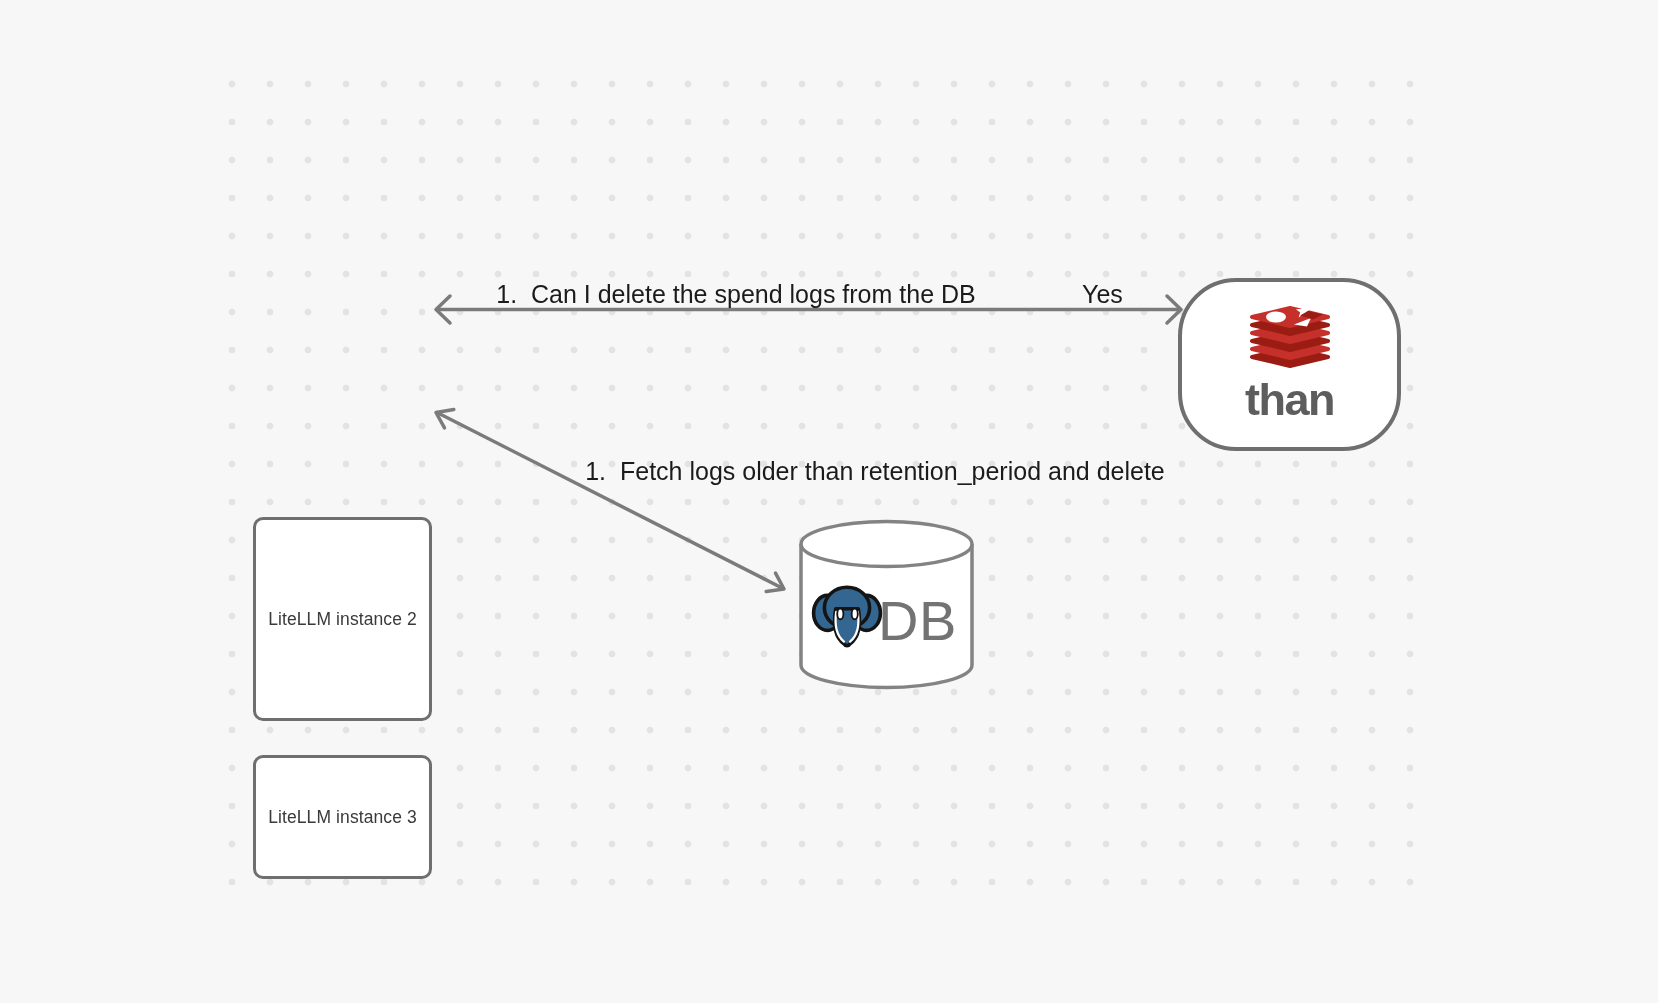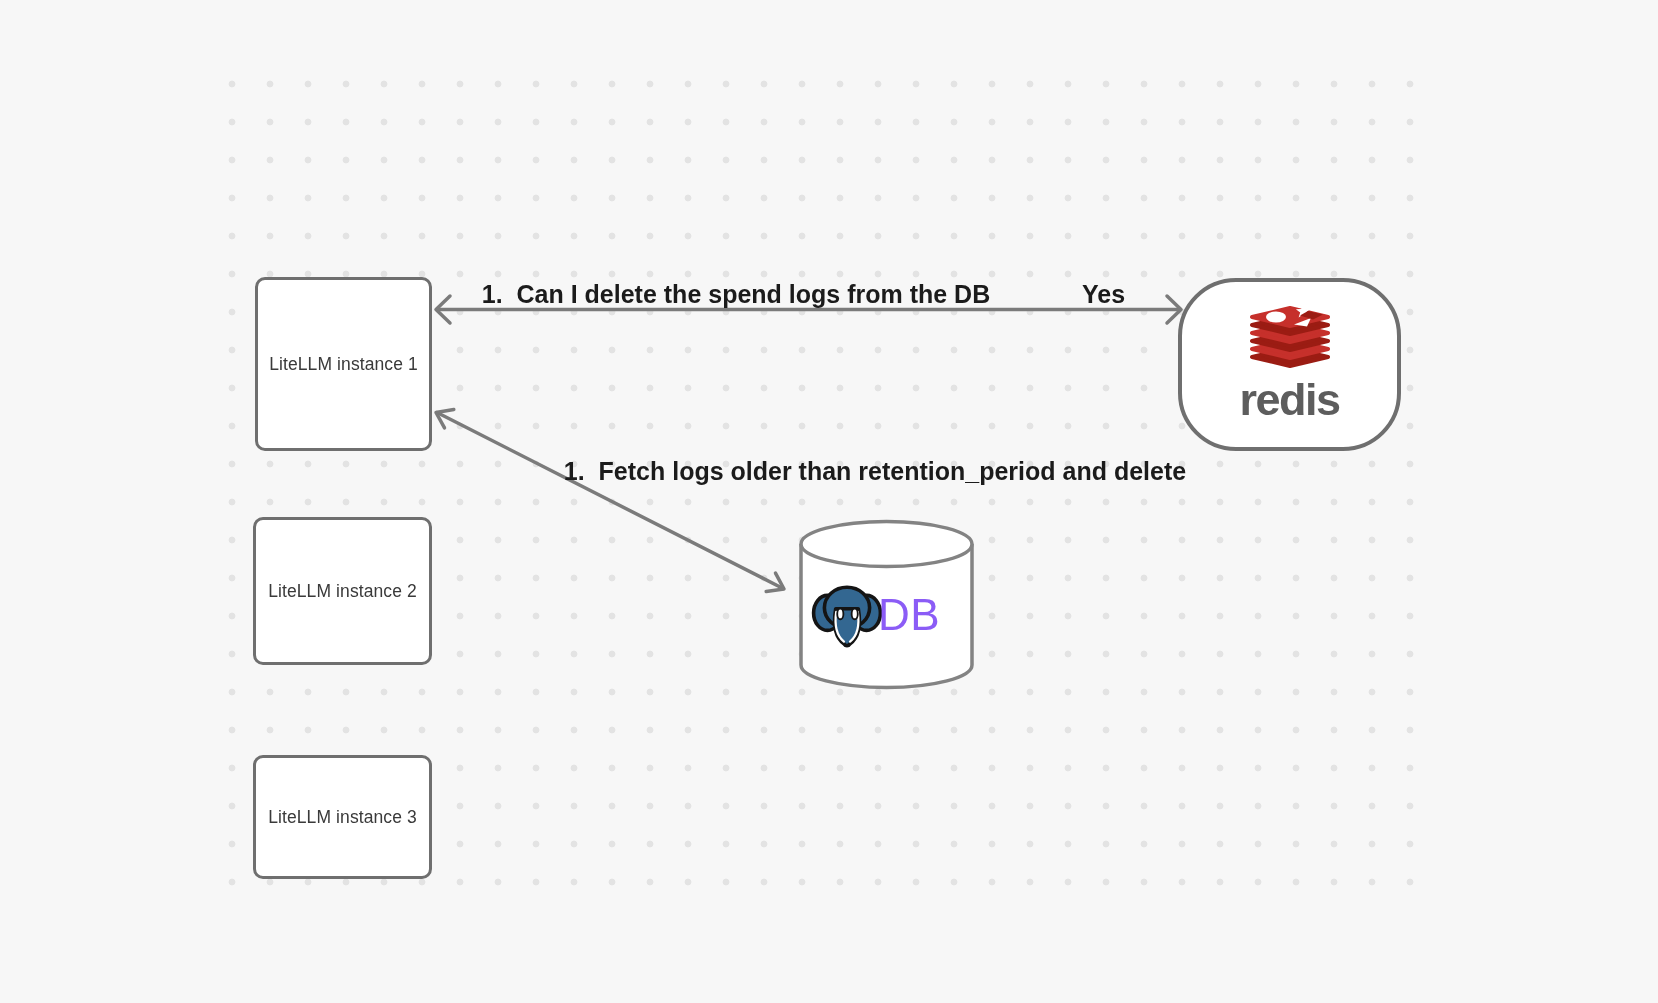--- a/index.html
+++ b/index.html
@@ -9,33 +9,33 @@
   .dot-grid{position:absolute;left:213px;top:65px;width:1217px;height:836px;
     background-image:radial-gradient(circle,#e3e3e3 3.1px,rgba(227,227,227,0) 3.7px);
     background-size:38px 38px;}
   .arrows{position:absolute;left:0;top:0;width:1658px;height:1003px;pointer-events:none;}
   .arrows g{pointer-events:stroke;}
   .node-box{position:absolute;width:177px;height:174px;background:#ffffff;
     border:3.5px solid #6f6f6f;border-radius:10px;display:flex;
     align-items:center;justify-content:center;box-sizing:border-box;}
   .node-box .lbl{font-size:17.5px;color:#3a3a3a;letter-spacing:0.1px;white-space:nowrap;}
   #box1{left:255px;top:277px;}
-  #box2{left:253px;top:517px;width:179px;height:148px;}
+  #box2{left:253px;top:517px;width:179px;height:204px;}
   #box3{left:253px;top:755px;width:179px;height:124px;}
   .redis-node{position:absolute;left:1178px;top:278px;width:223px;height:173px;
     background:#ffffff;border:4px solid #6f6f6f;border-radius:58px;box-sizing:border-box;
     display:flex;flex-direction:column;align-items:center;padding-top:22px;}
   .redis-word{font-size:45px;font-weight:bold;color:#5d5d5d;line-height:1;
     letter-spacing:-1.5px;margin-top:3px;}
   .cyl{position:absolute;left:798px;top:518px;width:177px;height:173px;}
   .cyl .shape{position:absolute;left:0;top:0;}
   .cyl .pg{position:absolute;left:12px;top:62px;}
-  .cyl .db-lbl{position:absolute;left:80px;top:75px;font-size:44px;line-height:1;
-    color:#8b5cf6;letter-spacing:0.5px;}
-  .arrow-label{position:absolute;font-size:25px;font-weight:bold;color:#1b1b1b;
+  .cyl .db-lbl{position:absolute;left:80px;top:75px;font-size:56px;line-height:1;
+    color:#737373;letter-spacing:0.5px;}
+  .arrow-label{position:absolute;font-size:25px;font-weight:normal;color:#1b1b1b;
     line-height:1;white-space:pre;}
   #lbl1{left:736px;top:282px;transform:translateX(-50%);}
   #lblYes{left:1082px;top:282px;}
   #lbl2{left:875px;top:459px;transform:translateX(-50%);}
 </style>
 </head>
 <body>
 
 <div class="canvas">
 
@@ -47,23 +47,20 @@
       <polyline points="450,296 436,309.5 450,323"></polyline>
       <polyline points="1167,296 1181,309.5 1167,323"></polyline>
     </g>
     <g fill="none" stroke="#7b7b7b" stroke-width="3.5" stroke-linecap="round" stroke-linejoin="round">
       <line x1="437" y1="412.5" x2="783" y2="588.5"></line>
       <polyline points="453.8,409.5 436,412.5 444.5,427.9"></polyline>
       <polyline points="766.2,591.5 784,589 775.5,573.1"></polyline>
     </g>
   </svg>
 
-  <div class="node-box" id="box1">
-    <span class="lbl">LiteLLM instance 1</span>
-  </div>
   <div class="node-box" id="box2">
     <span class="lbl">LiteLLM instance 2</span>
   </div>
   <div class="node-box" id="box3">
     <span class="lbl">LiteLLM instance 3</span>
   </div>
 
   <div class="redis-node">
     <svg width="80" height="70" viewBox="0 0 80 70" xmlns="http://www.w3.org/2000/svg">
 
@@ -74,21 +71,21 @@
       <path d="M40,20 L78,29 L40,38 L2,29 Z" fill="#c6302b" stroke="#c6302b" stroke-width="4" stroke-linejoin="round"></path>
 
       <path d="M40,12 L78,21 L40,30 L2,21 Z" fill="#9b1c13" stroke="#9b1c13" stroke-width="4" stroke-linejoin="round"></path>
       <path d="M40,4 L78,13 L40,22 L2,13 Z" fill="#c6302b" stroke="#c6302b" stroke-width="4" stroke-linejoin="round"></path>
 
       <polygon points="53,0 54.8,5.1 60.1,5.2 55.9,8.4 57.4,13.6 53,10.5 48.6,13.6 50.2,8.4 45.9,5.2 51.2,5.1" fill="#ffffff"></polygon>
       <ellipse cx="26" cy="13" rx="10" ry="5.5" fill="#ffffff"></ellipse>
       <polygon points="44,20.5 61,14 57,22.5" fill="#ffffff"></polygon>
       <polygon points="58,7 73,10.5 63,15.5 50,11.5" fill="#9b1c13"></polygon>
     </svg>
-    <div class="redis-word">redis</div>
+    <div class="redis-word">than</div>
   </div>
 
   <div class="cyl">
     <svg class="shape" width="177" height="173" viewBox="0 0 177 173" xmlns="http://www.w3.org/2000/svg">
       <path d="M3,26 L3,147 A85.5,22.5 0 0 0 174,147 L174,26" fill="#ffffff" stroke="#838383" stroke-width="3.5"></path>
       <ellipse cx="88.5" cy="26" rx="85.5" ry="22.5" fill="#ffffff" stroke="#838383" stroke-width="3.5"></ellipse>
     </svg>
     <svg class="pg" width="74" height="74" viewBox="0 0 72 72" xmlns="http://www.w3.org/2000/svg">
       <g stroke="#141414" stroke-width="3.5" stroke-linejoin="round">
         <ellipse cx="17" cy="32" rx="13.5" ry="17" fill="#336791"></ellipse>

